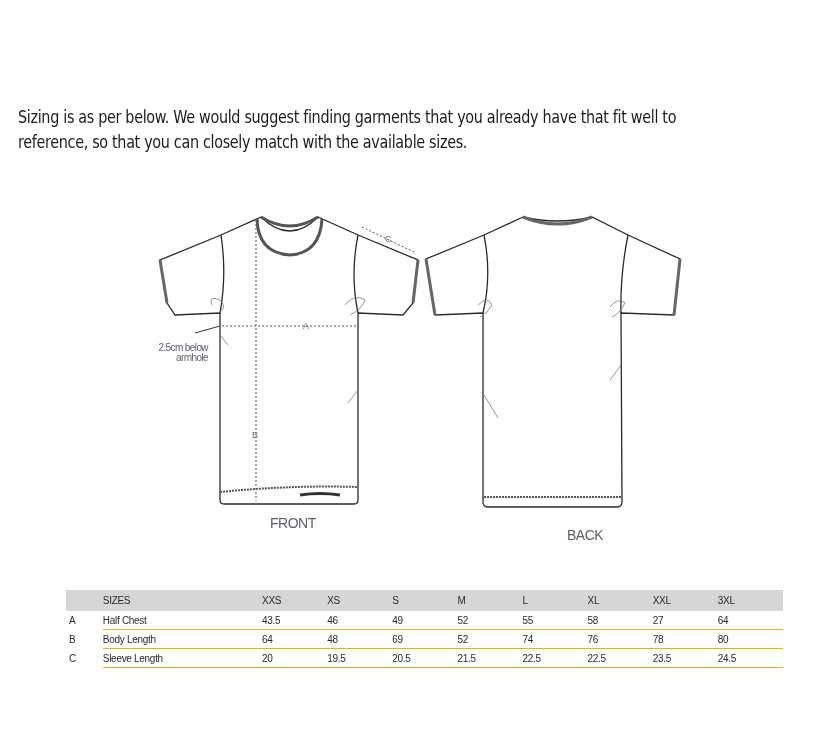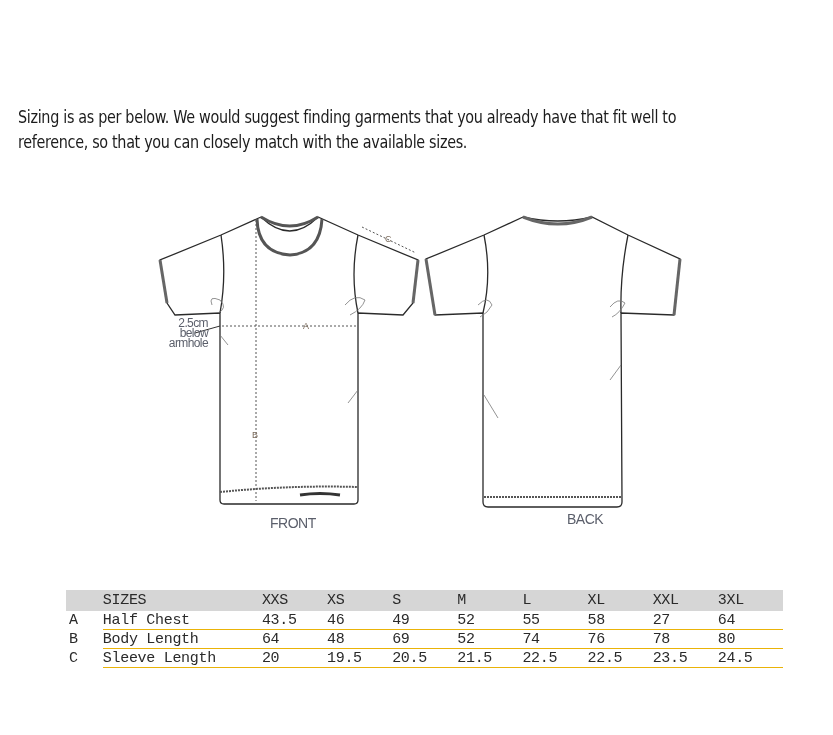--- a/index.html
+++ b/index.html
@@ -2,24 +2,24 @@
 <html><head>
   <meta charset="utf-8">
   <style>
     html, body { margin: 0; padding: 0; background: #ffffff; }
     body { width: 833px; height: 735px; position: relative; overflow: hidden; font-family: "DejaVu Sans", sans-serif; color: #1a1a1a; }
     .intro { position: absolute; left: 18px; top: 105px; width: 815px; font-family: "DejaVu Sans Condensed", "DejaVu Sans", sans-serif; font-size: 17.2px; line-height: 25px; letter-spacing: -0.35px; color: #1c1c1c; margin: 0; transform: scaleX(0.93); transform-origin: left top; width: 880px; }
     .diagram { position: absolute; left: 140px; top: 205px; width: 560px; height: 330px; }
     .diagram svg { width: 560px; height: 330px; display: block; }
     .label-front, .label-back, .note { position: absolute; font-family: "Liberation Sans", sans-serif; color: #5b5f6b; font-size: 14px; letter-spacing: -0.5px; }
     .label-front { left: 270px; top: 515px; }
-    .label-back { left: 545px; top: 511px; padding-left: 22px; }
-    .note { left: 148px; top: 318px; font-size: 12px; line-height: 10px; text-align: right; width: 60px; letter-spacing: -0.6px; }
+    .label-back { left: 545px; top: 527px; padding-left: 22px; }
+    .note { left: 148px; top: 343px; font-size: 10px; line-height: 10px; text-align: right; width: 60px; letter-spacing: -0.6px; }
     .table-wrap { position: absolute; left: 66px; top: 590px; width: 717px; }
-    table { border-collapse: collapse; width: 717px; font-family: Liberation Mono, monospace; font-size: 15px; color: #2a2a2a; letter-spacing: -0.3px; }
+    table { border-collapse: collapse; width: 717px; font-family: Liberation Sans, sans-serif; font-size: 10px; color: #2a2a2a; letter-spacing: -0.3px; }
     thead tr { background: #d6d6d6; }
     th { font-weight: normal; height: 21px; padding: 0; }
     td { height: 18px; padding: 0; border-bottom: 1px solid #eab308; }
     .col-letter { width: 34px; text-align: left; padding-left: 3px; }
     .col-name { width: 160px; text-align: left; }
     .col-val { text-align: left; width: 65.4px; }
     tbody td.col-letter { border-bottom: none; }
   </style>
 </head>
 <body>

